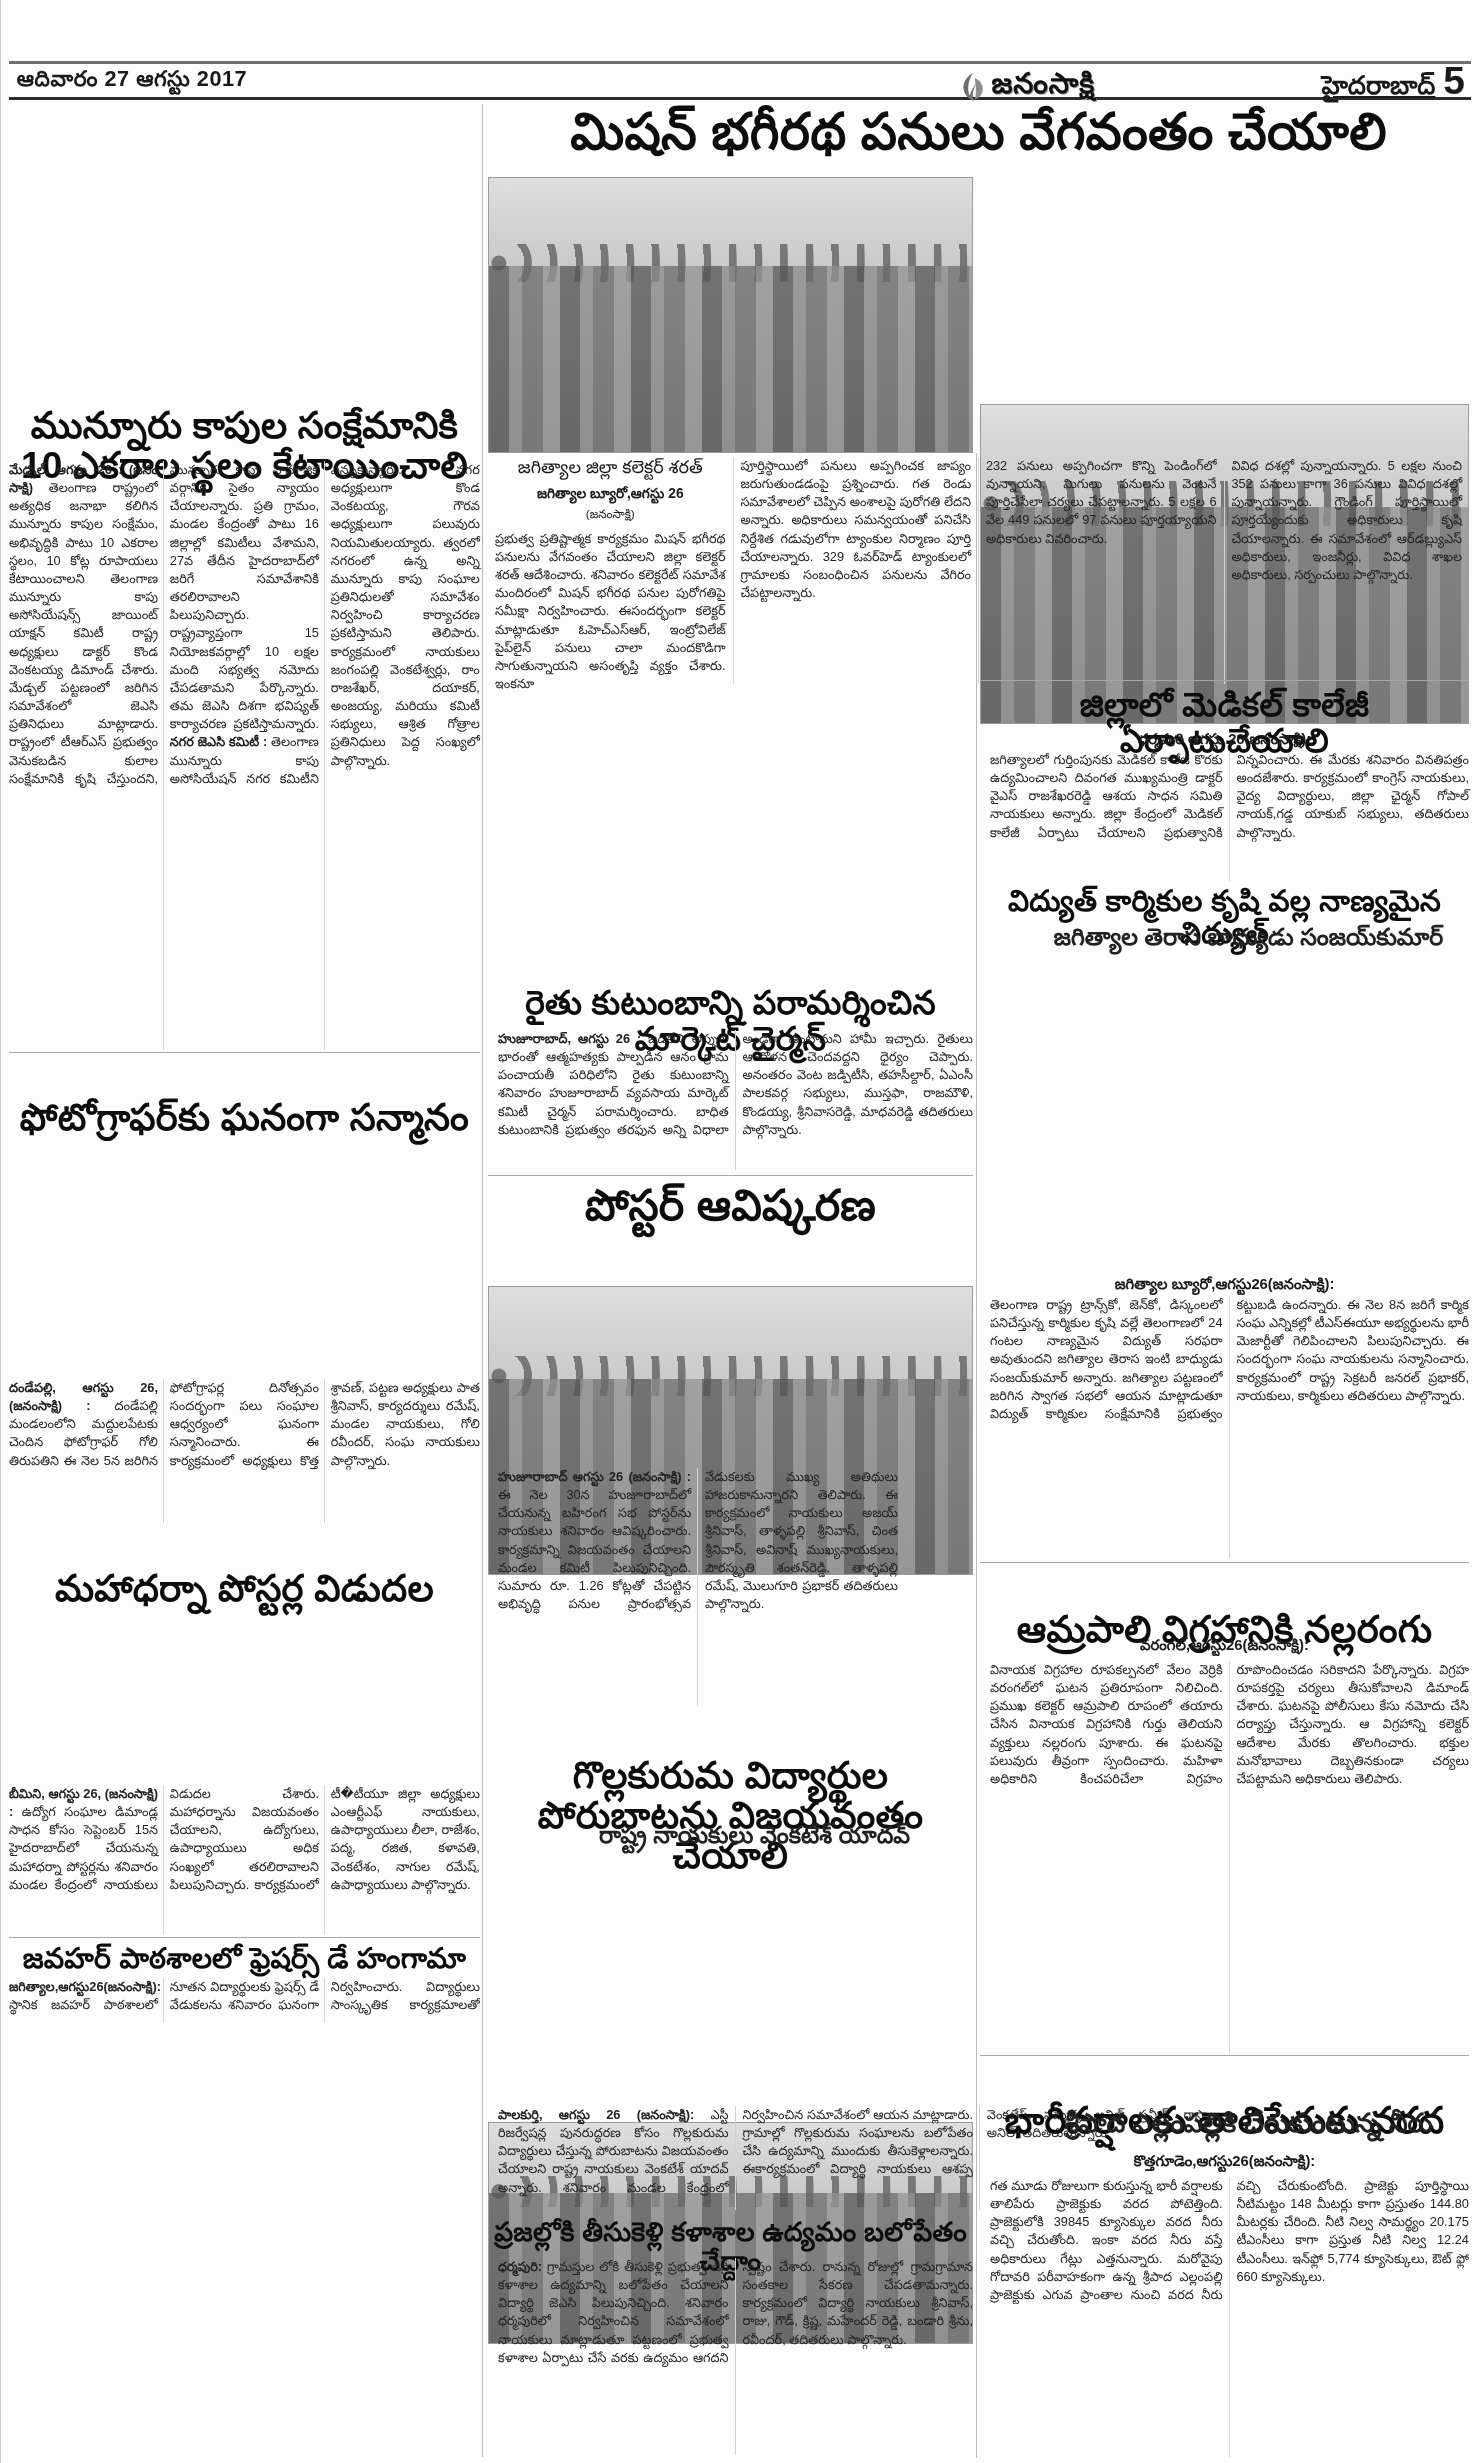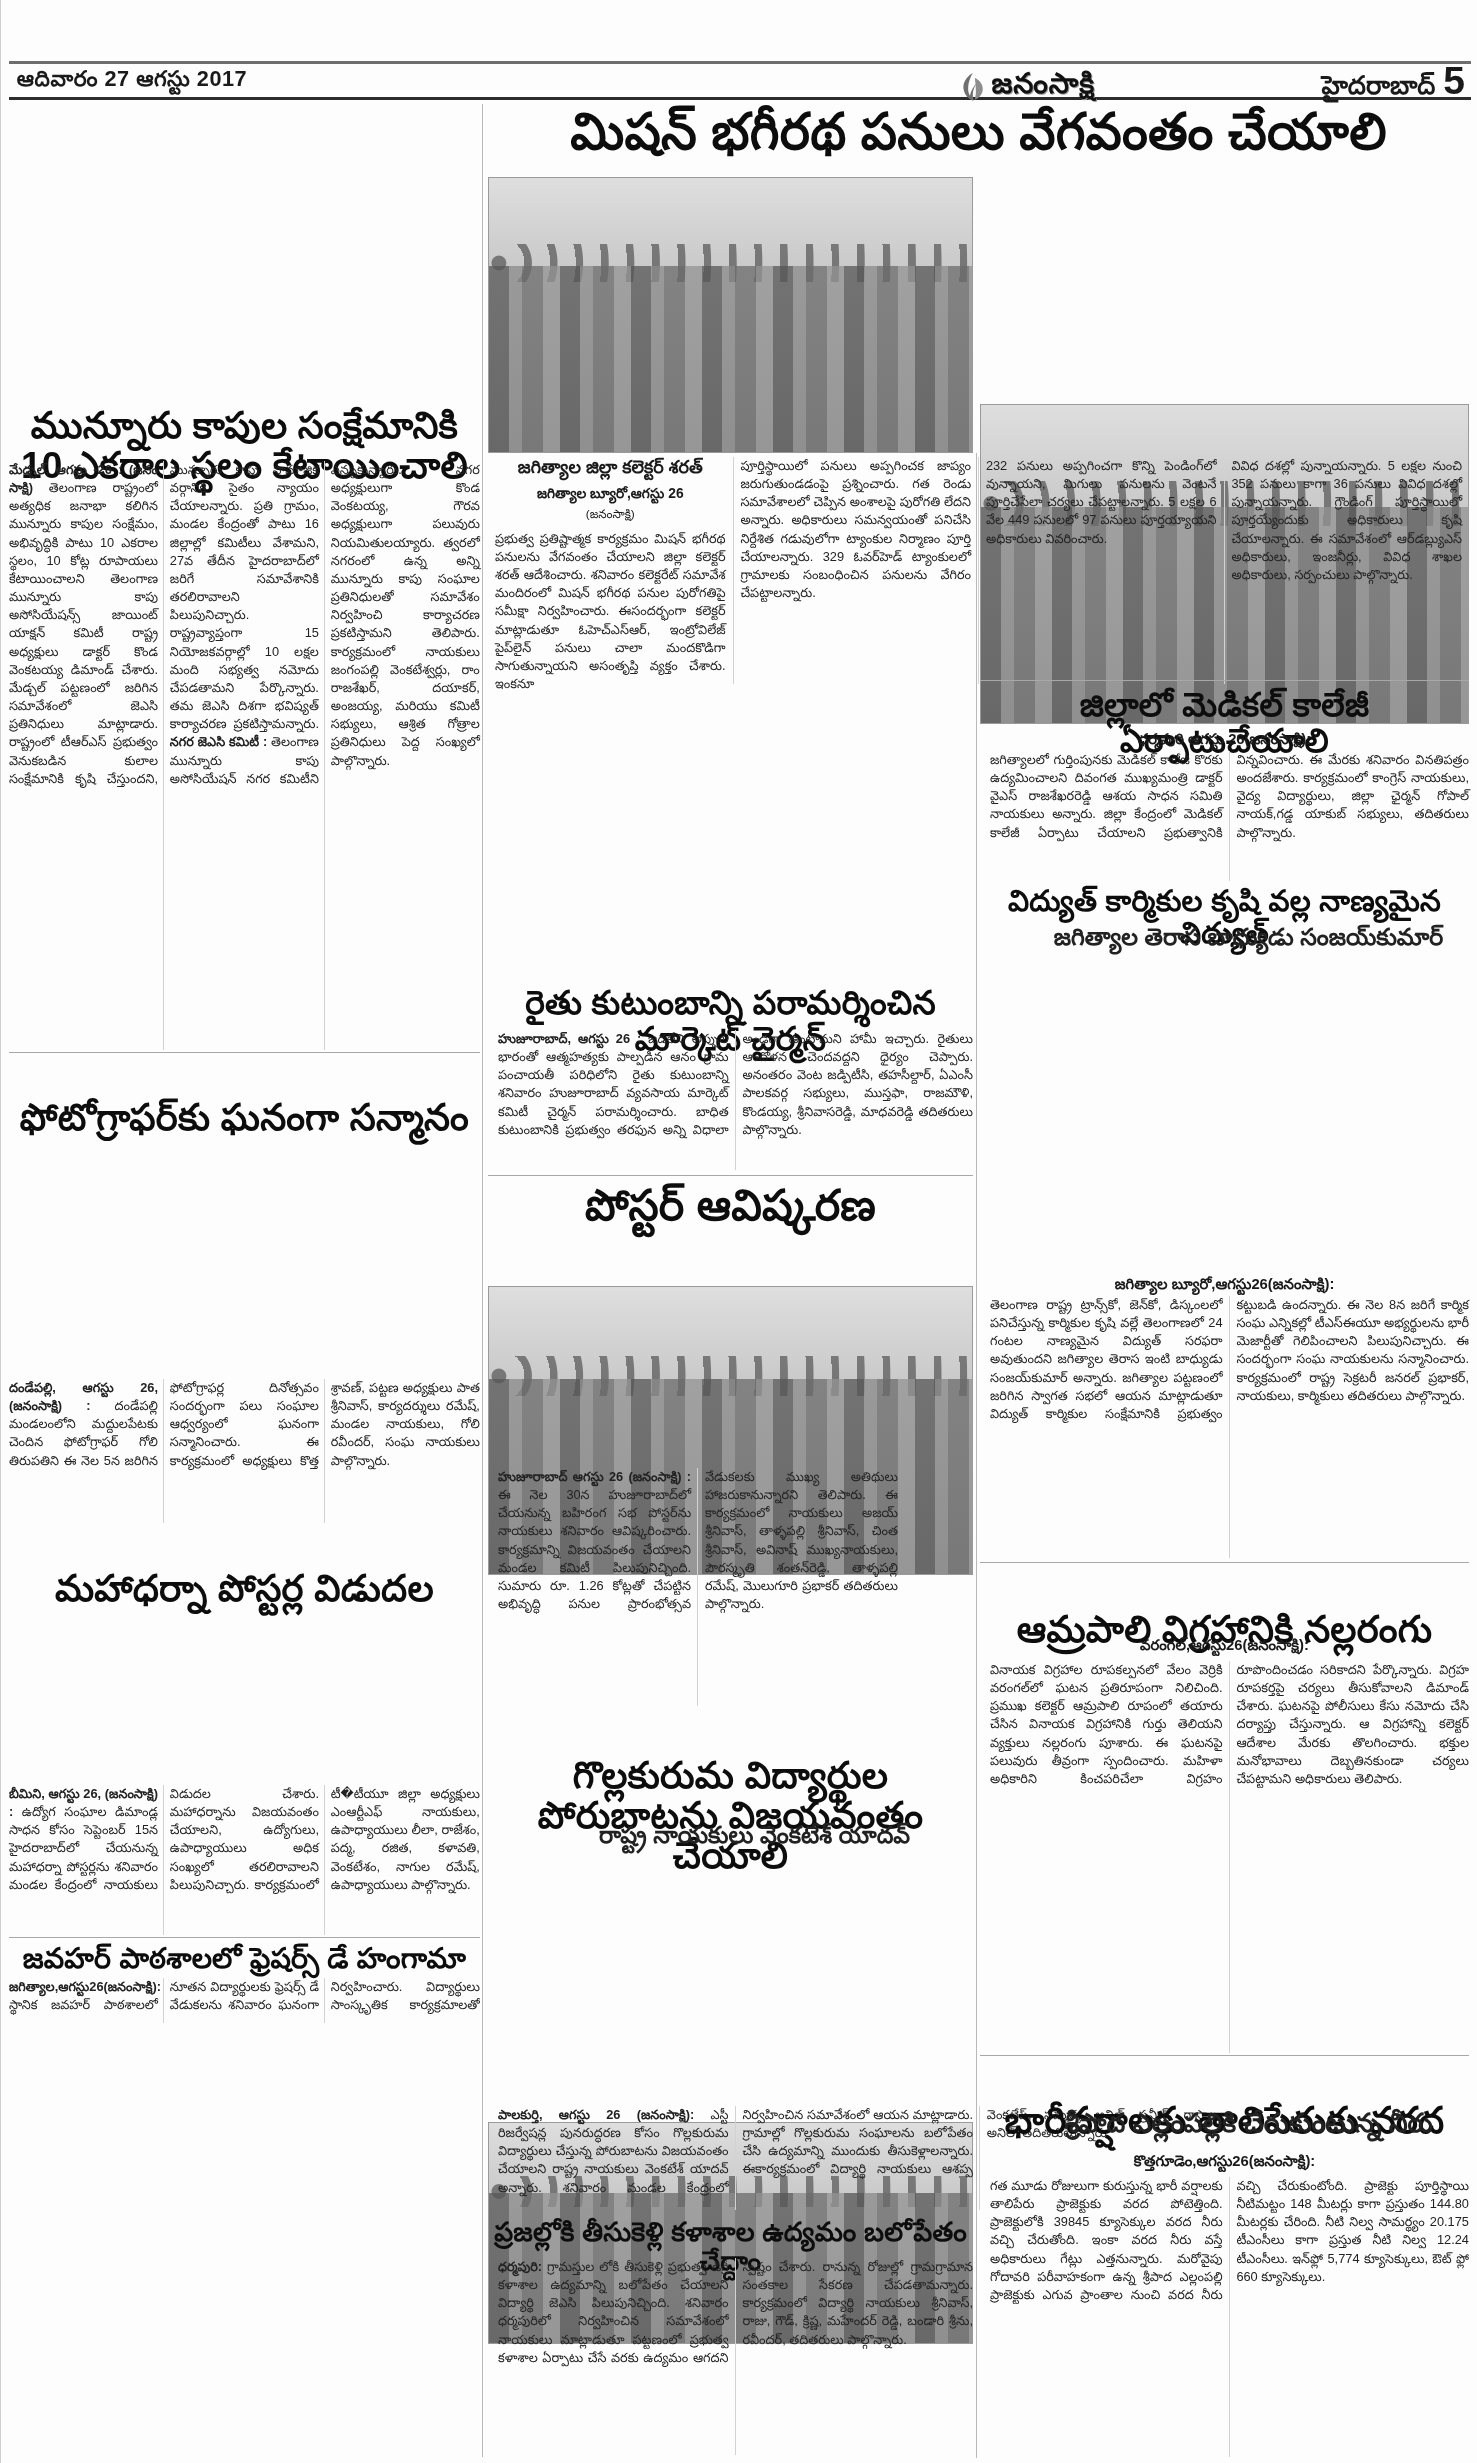--- a/index.html
+++ b/index.html
@@ -10,21 +10,21 @@
   .abs { position:absolute; }
 
   
   .hdr { left:7.9px; top:61px; width:1462px; height:39px; border-top:3px solid #6e6e6e;
          border-bottom:3.9px solid #2c2c2c; display:flex; align-items:center; }
   .hdr-date { font-size:21.7px; font-weight:bold; padding-left:7.9px; letter-spacing:0.5px; }
   .masthead { position:absolute; left:951px; top:3px; display:flex; align-items:center; gap:5.9px; }
   .masthead-text { font-size:28.6px; font-weight:bold; letter-spacing:1px; color:#111;
                    text-shadow:1px 1px 0 #999; }
   .hdr-right { position:absolute; right:5.9px; top:0; display:flex; align-items:baseline; gap:7.9px; }
-  .hdr-city { font-size:25.6px; font-weight:bold; }
+  .hdr-city { font-size:25.6px; font-weight:bold;text-decoration:underline; }
   .hdr-page { font-size:39px; font-weight:bold; line-height:33px; }
 
   
   .vsep { width:1px; background:#b9b9b9; }
   .hsep { height:1px; background:#a8a8a8; }
 
   
   .hl { font-weight:bold; text-align:center; color:#0d0d0d; line-height:1.08; letter-spacing:0.2px; }
   .hl-lead { font-size:51px; }
   .hl-xl { font-size:37px;margin-top:40px; }
@@ -45,21 +45,21 @@
            position:relative; overflow:hidden; border:1px solid #9a9a9a; }
   .photo .ppl { position:absolute; left:0; right:0; bottom:0; height:68%; opacity:.75;
     background:repeating-linear-gradient(90deg,#565656 0 19.7px,#8a8a8a 19.7px 33px,#6b6b6b 33px 54px,#939393 54px 71px); }
   .photo .heads { position:absolute; left:0; right:0; top:24%; height:14%; opacity:.6;
     background:repeating-radial-gradient(circle at 9.9px 50%, #3f3f3f 0 6.9px, transparent 7.9px 25.6px); }
   .photo .banner { position:absolute; left:4%; right:4%; background:#707070; color:#fff;
     text-align:center; font-weight:bold; padding:3.9px 2px; }
   .photo .banner .b1 { font-size:14.8px; letter-spacing:0.5px; }
   .photo .banner .b2 { font-size:12.8px; }
   .photo .banner .b3 { font-size:7.9px; font-weight:normal; color:#eee; }
-  .cap-name { font-size:17.7px; font-weight:bold; text-align:center; }
+  .cap-name { font-size:17.7px; font-weight:normal; text-align:center; }
   .cap-sub { font-size:13.8px; font-weight:bold; text-align:center; margin-top:3.9px; }
   .cap-credit { font-size:11.8px; text-align:center; margin-top:2px; }
 
   .lead-row { display:flex; }
   .lead-col { flex:1; padding:0 6.9px; border-left:1px solid #d2d2d2; }
   .lead-col:first-child { border-left:none; }
 </style>
 </head>
 <body>
 

